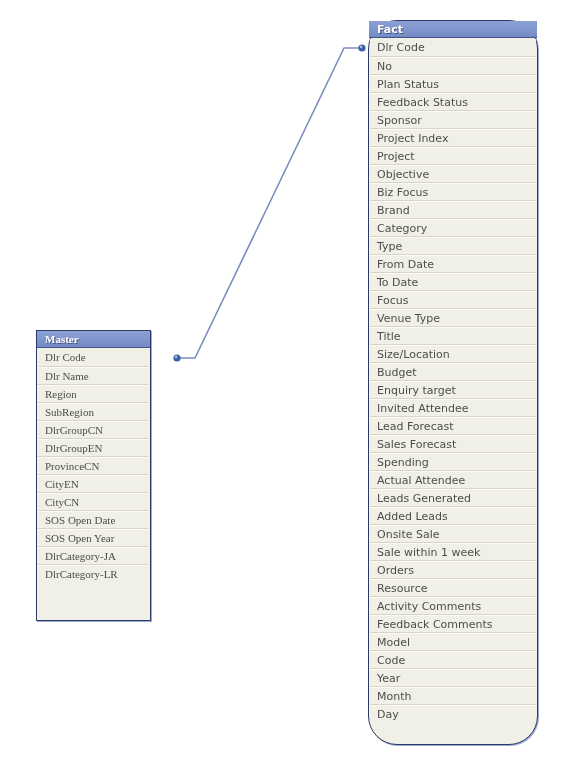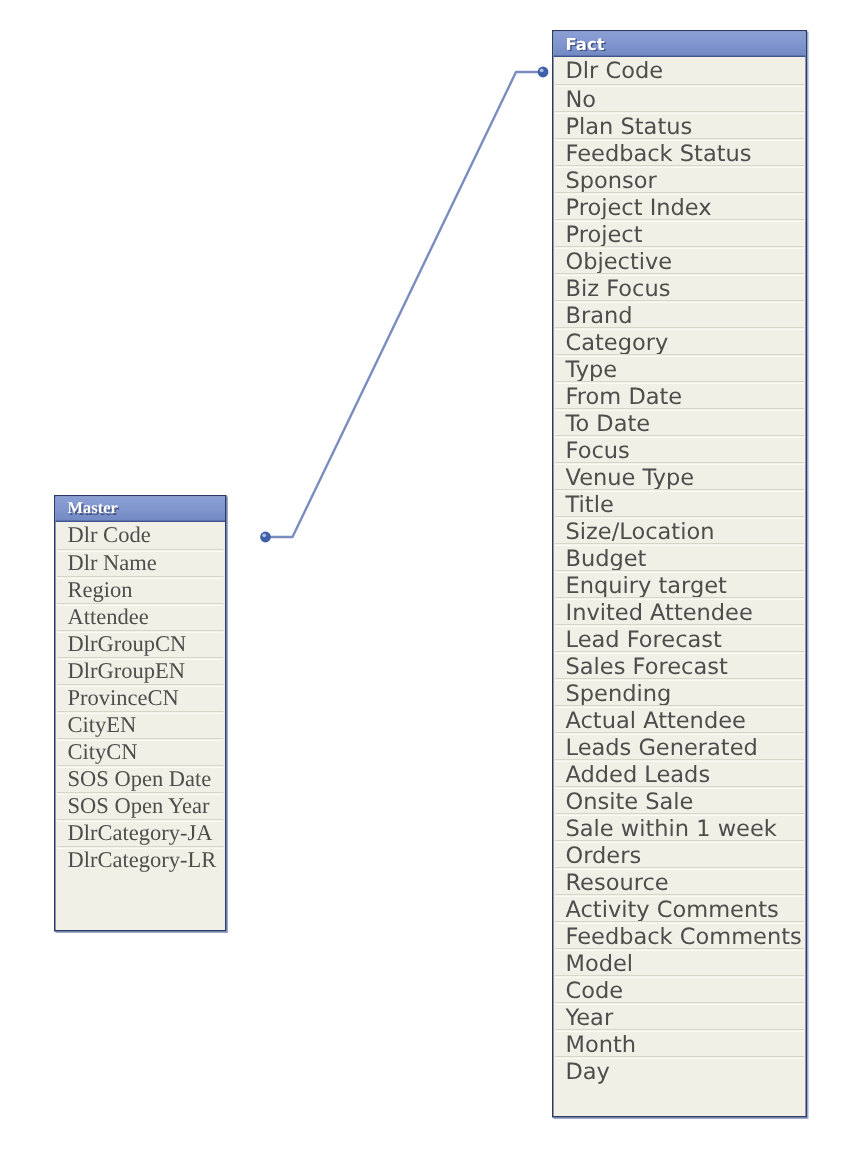--- a/index.html
+++ b/index.html
@@ -49,21 +49,21 @@
     overflow: hidden;
     white-space: nowrap;
   }
   .entity-fields {
     padding: 1px 1px 1px 1px;
     box-sizing: border-box;
   }
   .field-row {
     height: 18px;
     line-height: 17px;
-    font-size: 15px;
+    font-size: 11px;
     color: #4d4d4d;
     padding-left: 7px;
     border-bottom: 1px solid #d6d5c8;
     border-top: 1px solid #fbfaf3;
     box-sizing: border-box;
     white-space: nowrap;
     overflow: hidden;
     background: #f1f0e6;
   }
   .field-row:first-child { border-top: none; }
@@ -75,20 +75,21 @@
     top: 330px;
     width: 115px;
     height: 291px;
     font-family: Liberation Serif, serif;
   }
   #entity-fact {
     left: 368px;
     top: 20px;
     width: 170px;
     height: 725px;
+    border-radius: 29px;
   }
 </style>
 </head>
 <body>
 
 <div id="canvas">
 
   <svg id="links" viewBox="0 0 574 766" width="574" height="766" xmlns="http://www.w3.org/2000/svg">
     <g id="link-group">
         <polyline points="177,358 195,358 344,48 362,48" fill="none" stroke="#7b8cc0" stroke-width="1.6" stroke-linejoin="round" stroke-linecap="round"></polyline>
@@ -98,21 +99,21 @@
         <circle cx="361.1" cy="46.9" r="1.3" fill="#aebce0"></circle>
       </g>
   </svg>
 
   <div class="entity" id="entity-master">
     <div class="entity-header">Master</div>
     <div class="entity-fields">
         <div class="field-row"><span>Dlr Code</span></div>
         <div class="field-row"><span>Dlr Name</span></div>
         <div class="field-row"><span>Region</span></div>
-        <div class="field-row"><span>Attendee</span></div>
+        <div class="field-row"><span>SubRegion</span></div>
         <div class="field-row"><span>DlrGroupCN</span></div>
         <div class="field-row"><span>DlrGroupEN</span></div>
         <div class="field-row"><span>ProvinceCN</span></div>
         <div class="field-row"><span>CityEN</span></div>
         <div class="field-row"><span>CityCN</span></div>
         <div class="field-row"><span>SOS Open Date</span></div>
         <div class="field-row"><span>SOS Open Year</span></div>
         <div class="field-row"><span>DlrCategory-JA</span></div>
         <div class="field-row"><span>DlrCategory-LR</span></div>
       </div>

